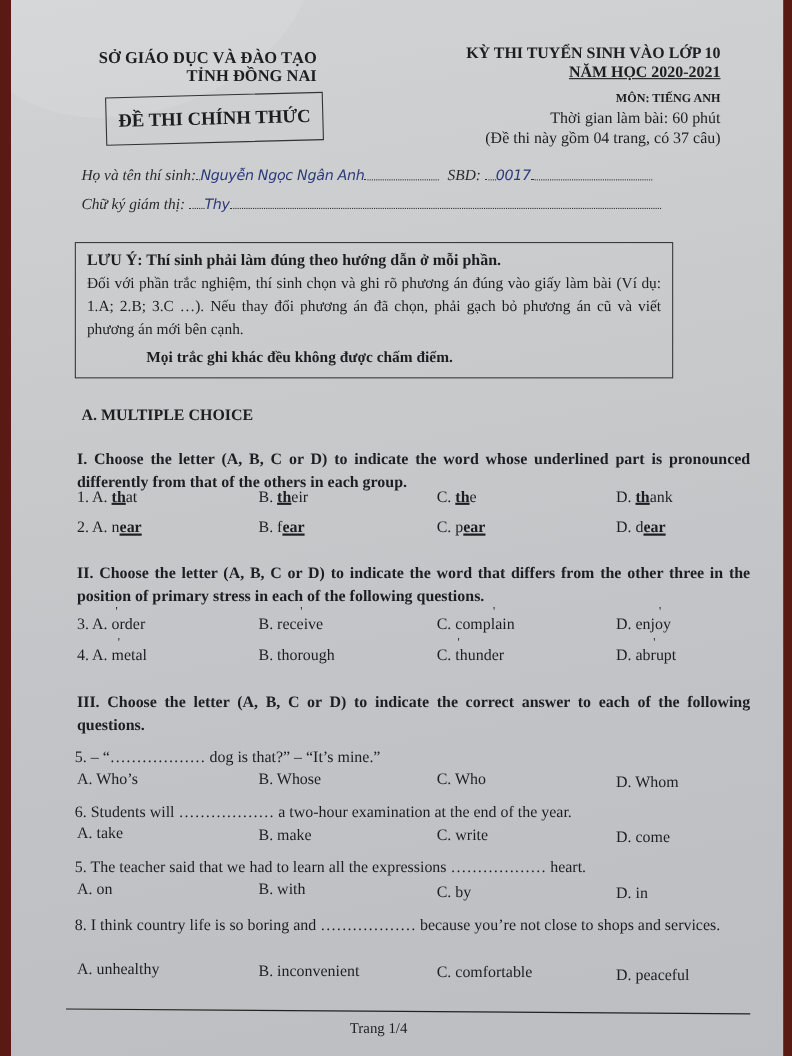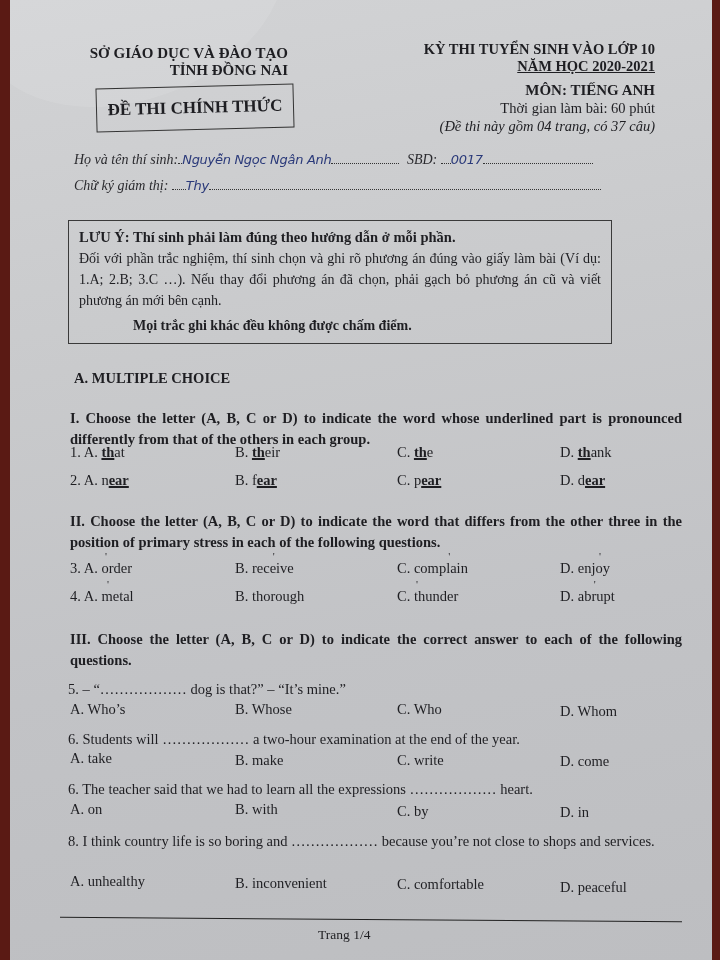--- a/index.html
+++ b/index.html
@@ -26,23 +26,23 @@
   .hdr-left { left: 58px; top: 45px; width: 220px; font-size: 15px; line-height: 17px; }
   .hdr-left .u { }
   .official-box {
     left: 86px; top: 86px; width: 196px; height: 42px;
     border: 1.5px solid #333; font-size: 17px; font-weight: bold;
     display: flex; align-items: center; justify-content: center;
     transform: rotate(-1.5deg);
   }
   .hdr-right { left: 345px; top: 41px; width: 300px; font-size: 14.5px; line-height: 17px; }
   .hdr-right .u { text-decoration: underline; }
-  .subject { margin-top: 7px; font-size: 15px; font-weight: bold; }
+  .subject { margin-top: 7px; font-size: 11px; font-weight: bold; }
   .time, .pages { font-size: 14.5px; line-height: 18px; }
-  .pages { font-style: italic; }
+  .pages { }
 
   
   .info { left: 64px; font-size: 14px; font-style: italic; color: #2a2a2e; }
   .dots { border-bottom: 1.5px dotted #333; display: inline-block; height: 13px; vertical-align: baseline; }
   .hand { font-family: "DejaVu Sans", sans-serif; font-style: italic; color: #2b3a7a; font-size: 13px; letter-spacing: -0.3px; }
 
   
   .note-box {
     left: 58px; top: 220px; width: 544px; height: 124px;
     border: 1.5px solid #3a3a3a; box-sizing: border-box; padding: 6px 10px 0 10px;
@@ -146,21 +146,21 @@
   </div>
 
   <div class="abs q" style="top:730px;">6. Students will ……………… a two-hour examination at the end of the year.</div>
   <div class="abs row" style="top:750px;">
     <span class="opt o1">A. take</span>
     <span class="opt o2" style="top:2px">B. make</span>
     <span class="opt o3" style="top:2px">C. write</span>
     <span class="opt o4" style="top:3px">D. come</span>
   </div>
 
-  <div class="abs q" style="top:780px;">6. The teacher said that we had to learn all the expressions ……………… heart.</div>
+  <div class="abs q" style="top:780px;">5. The teacher said that we had to learn all the expressions ……………… heart.</div>
   <div class="abs row" style="top:801px;">
     <span class="opt o1">A. on</span>
     <span class="opt o2">B. with</span>
     <span class="opt o3" style="top:2px">C. by</span>
     <span class="opt o4" style="top:3px">D. in</span>
   </div>
 
   <div class="abs q" style="top:832px;">8. I think country life is so boring and ……………… because you’re not close to shops and services.</div>
   <div class="abs row" style="top:873px;">
     <span class="opt o1">A. unhealthy</span>

